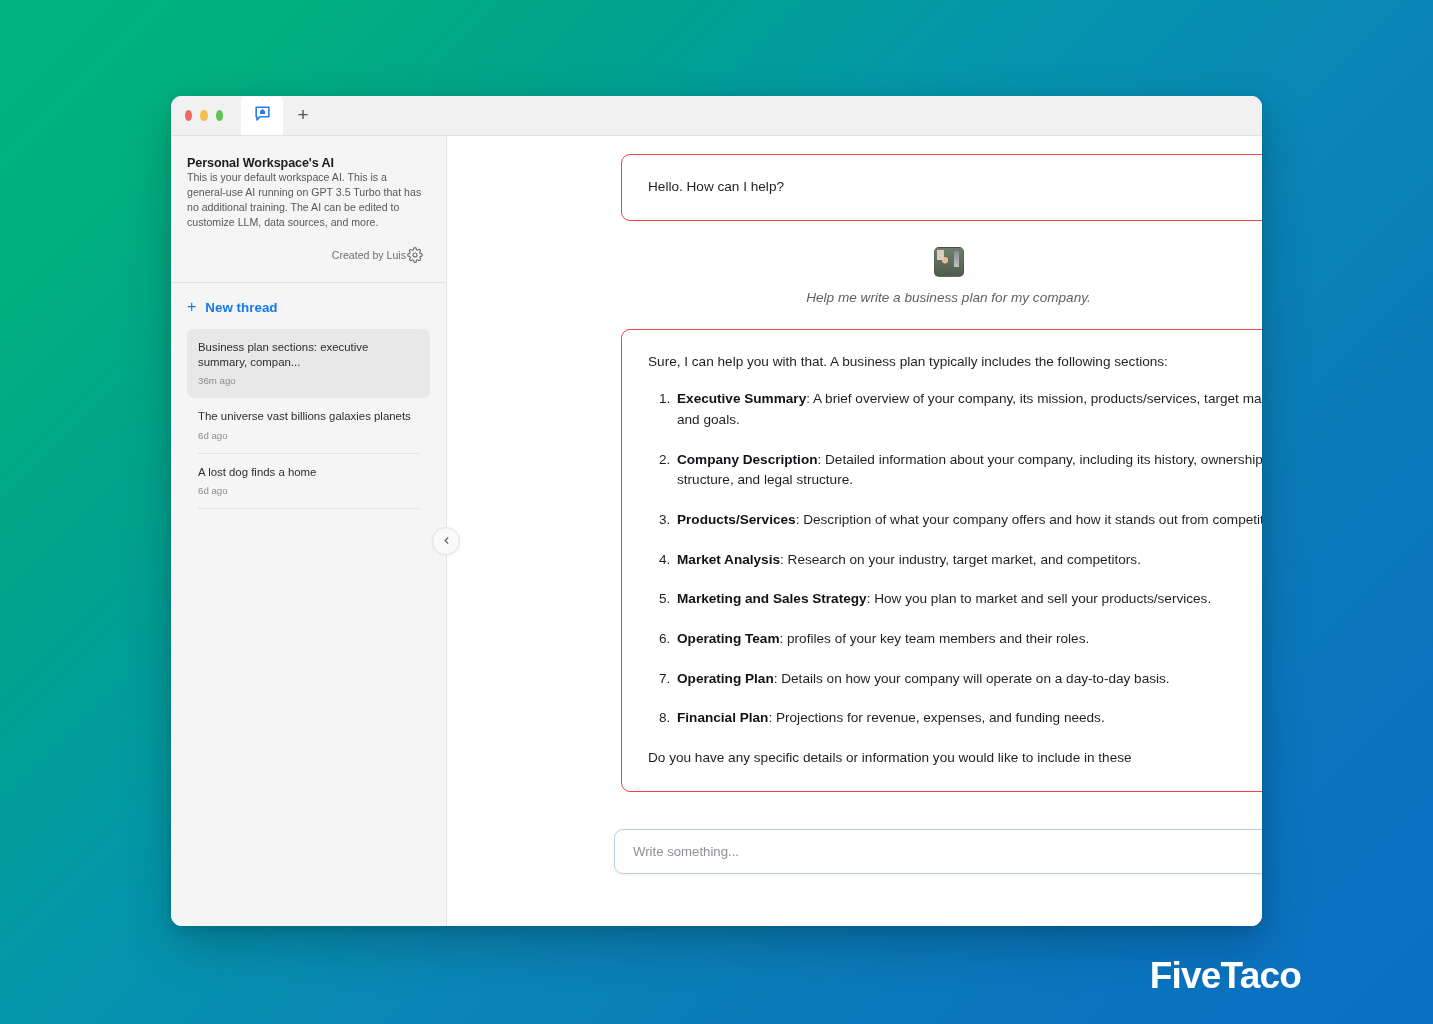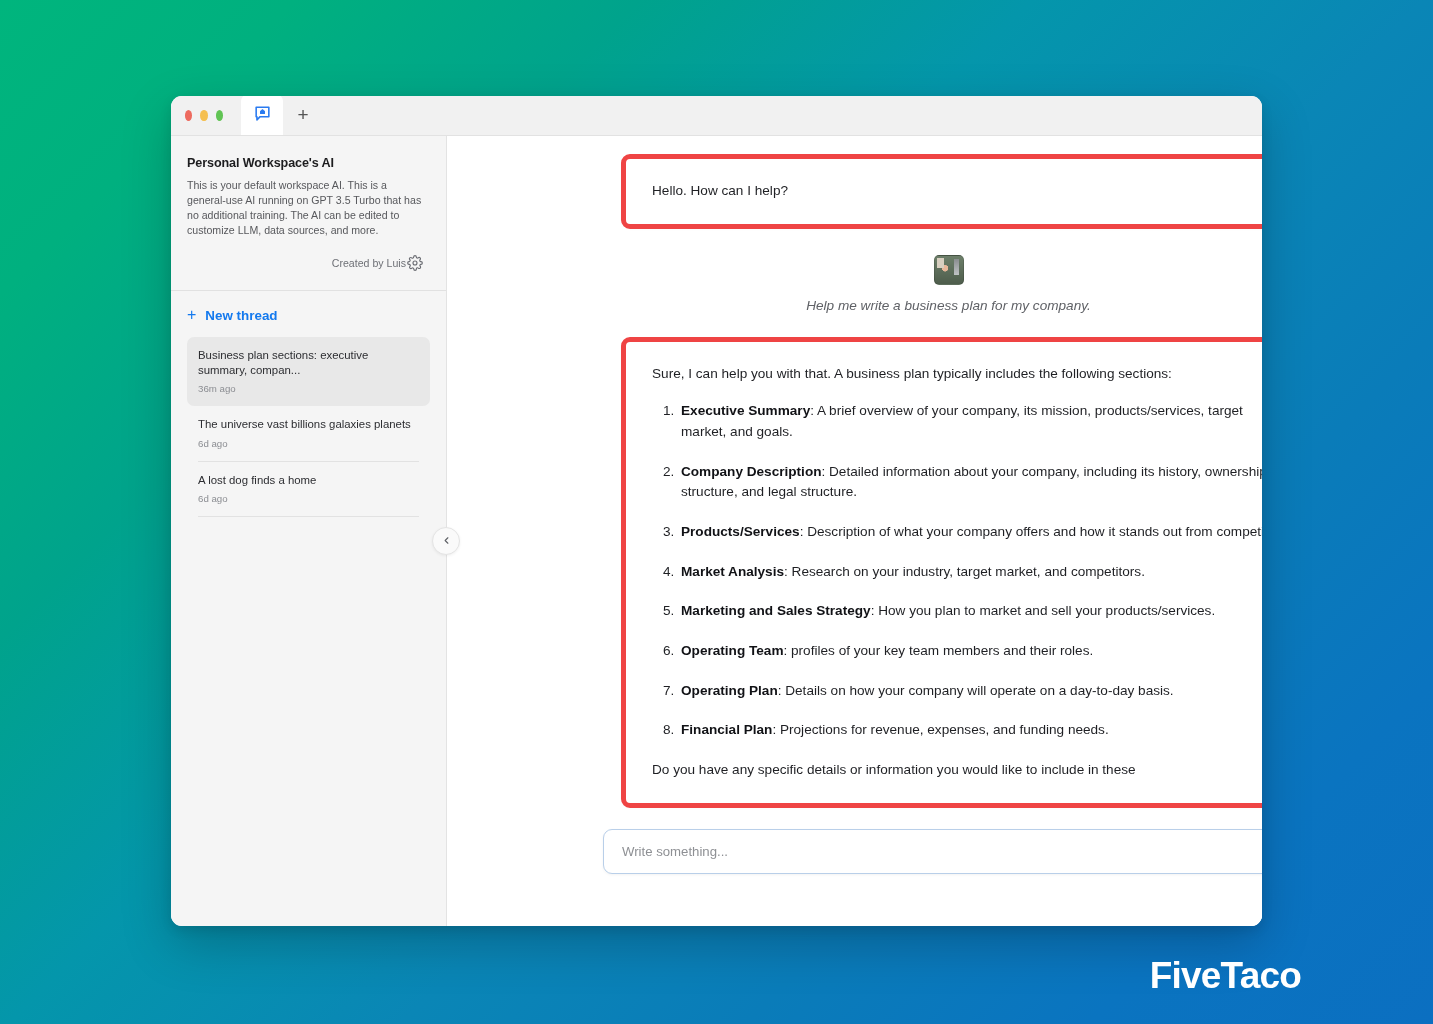--- a/index.html
+++ b/index.html
@@ -98,21 +98,20 @@
     flex-direction: column;
     position: relative;
   }
 
   #ws-header { padding: 20px 22px 18px 16px; }
   #ws-title {
     font-size: 12.6px;
     font-weight: bold;
     color: #1d1d1f;
     letter-spacing: -0.1px;
-    margin-bottom: 8px;
   }
   #ws-desc {
     font-size: 10.6px;
     line-height: 1.42;
     color: #57585c;
   }
   #ws-footer {
     margin-top: 16px;
     display: flex;
     align-items: center;
@@ -183,21 +182,21 @@
 
   #chat-scroll {
     position: absolute;
     left: 0; right: 0; top: 0; bottom: 0;
     overflow: hidden;
     padding-left: 174px;
   }
 
   .bubble {
     background: #ffffff;
-    border: 5px solid #ef4444;
+    border: 1px solid #ef4444;
     border-radius: 9px;
     padding: 22px 26px;
     margin-right: -60px;
     box-shadow: 0 1px 2px rgba(0,0,0,0.015);
   }
   .bubble.first { margin-top: 18px; }
 
   .msg-text {
     font-size: 13.6px;
     color: #1f2024;
@@ -246,21 +245,21 @@
     color: #1f2024;
     line-height: 1.52;
   }
   ol.sections li { margin-bottom: 19px; padding-left: 3px; }
   ol.sections li b { font-weight: bold; color:#111216; }
   .closing { margin-top: 17px; font-size:13.6px; color:#1f2024; line-height:1.52; }
 
   
   #composer-wrap {
     position: absolute;
-    left: 156px;
+    left: 167px;
     right: 0;
     bottom: 52px;
     z-index: 9;
   }
   #composer {
     background: #ffffff;
     border: 1px solid #b9cfe9;
     border-radius: 9px;
     height: 45px;
     display: flex;

